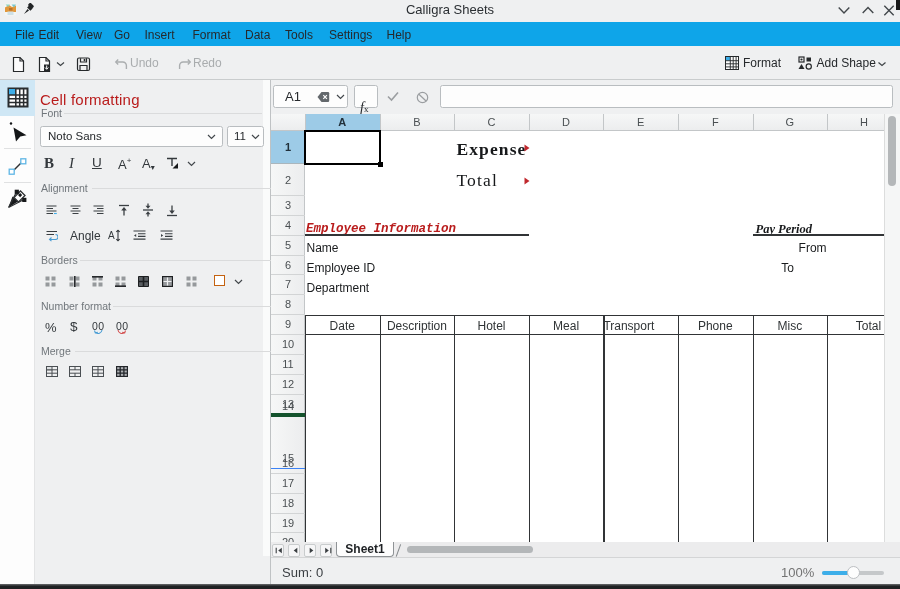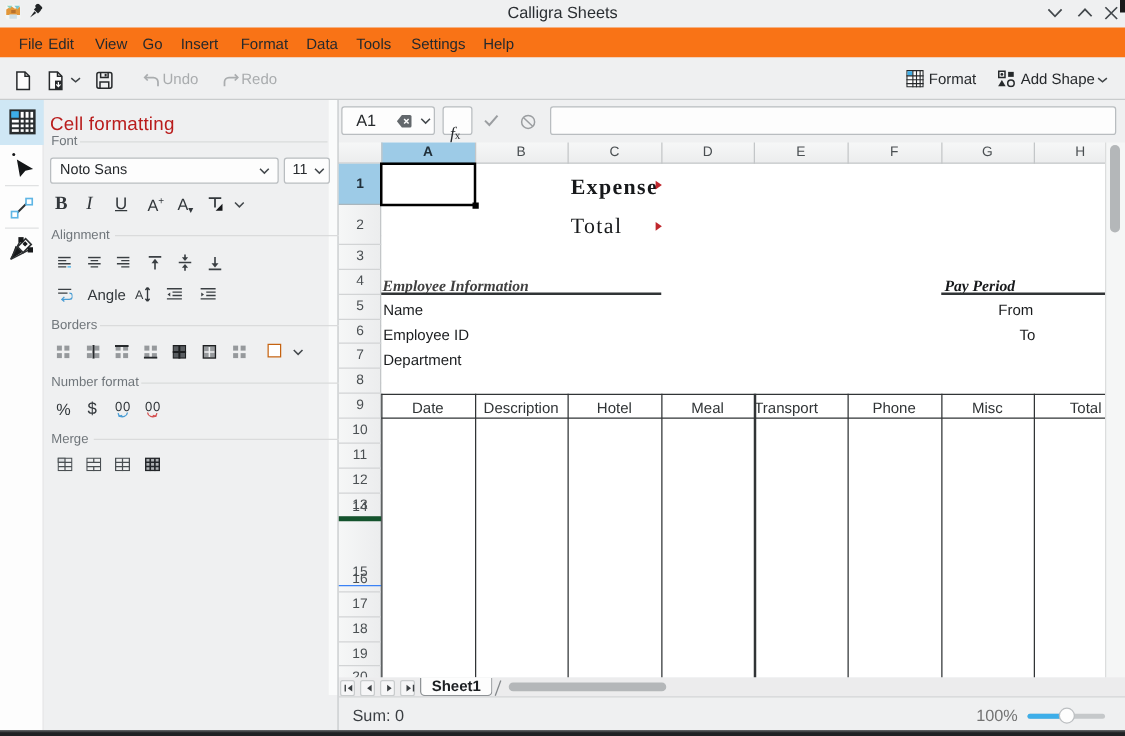--- a/index.html
+++ b/index.html
@@ -40,21 +40,21 @@
 <div class="a" style="left:0;top:2px;width:900px;text-align:center;font-size:13px;color:#2a2e32">Calligra Sheets</div>
 <div class="a" style="left:838px;top:3px">
 <svg width="58" height="15" viewBox="0 0 58 15" fill="none" stroke="#43484c" stroke-width="1.4">
       <path d="M0.7 4.5 L6 10 L11.3 4.5"></path>
       <path d="M24.7 10 L30 4.5 L35.3 10"></path>
       <path d="M46.3 2.8 L55.7 12.2 M55.7 2.8 L46.3 12.2"></path>
     </svg>
 </div>
 <div class="a" style="left:896px;top:0;width:4px;height:10px;background:#19191a"></div>
 
-<div class="a" style="left:0;top:22px;width:900px;height:24px;background:#f97316;font-size:12px;color:#26292c">
+<div class="a" style="left:0;top:22px;width:900px;height:24px;background:#0ea5e9;font-size:12px;color:#26292c">
 <span class="a" style="left:15px;top:6px">File</span>
 <span class="a" style="left:38.5px;top:6px">Edit</span>
 <span class="a" style="left:76px;top:6px">View</span>
 <span class="a" style="left:114px;top:6px">Go</span>
 <span class="a" style="left:144.5px;top:6px">Insert</span>
 <span class="a" style="left:192.5px;top:6px">Format</span>
 <span class="a" style="left:245px;top:6px">Data</span>
 <span class="a" style="left:285px;top:6px">Tools</span>
 <span class="a" style="left:329px;top:6px">Settings</span>
 <span class="a" style="left:386.5px;top:6px">Help</span>
@@ -434,29 +434,29 @@
 <div class="rowhdr" style="top:533.5px;height:8.5px;line-height:17px;overflow:hidden">20</div>
 
 <div class="a" style="left:456.5px;top:139px;font-family:'Liberation Serif',serif;font-weight:bold;font-size:17.5px;letter-spacing:1.1px;color:#17191b">Expense</div>
 <svg class="a" style="left:524px;top:144px" width="6" height="8" viewBox="0 0 6 8">
     <path d="M0.5 0.5 L5.5 4 L0.5 7.5 Z" fill="#c0272d"></path>
   </svg>
 <div class="a" style="left:456.5px;top:170px;font-family:'Liberation Serif',serif;font-size:17.5px;letter-spacing:1.15px;color:#17191b">Total</div>
 <svg class="a" style="left:524px;top:177px" width="6" height="8" viewBox="0 0 6 8">
     <path d="M0.5 0.5 L5.5 4 L0.5 7.5 Z" fill="#c0272d"></path>
   </svg>
-<div class="a" style="left:306px;top:221.5px;font-family:Liberation Serif, serif;font-weight:bold;font-style:italic;font-size:12.5px;color:#404040">Employee Information</div>
+<div class="a" style="left:306px;top:221.5px;font-family:Liberation Mono, monospace;font-weight:bold;font-style:italic;font-size:12.5px;color:#b91c1c">Employee Information</div>
 <div class="a" style="left:755.5px;top:221.5px;font-family:'Liberation Serif',serif;font-weight:bold;font-style:italic;font-size:12.5px;color:#17191b">Pay Period</div>
 <div class="gl" style="left:305px;top:234.4px;width:224px;height:1.3px"></div>
 <div class="gl" style="left:752.6px;top:234.4px;width:131.4px;height:1.3px"></div>
 <div class="clabel" style="left:306.5px;top:241px">Name</div>
 <div class="clabel" style="left:306.5px;top:260.8px">Employee ID</div>
 <div class="clabel" style="left:306.5px;top:280.6px">Department</div>
 <div class="clabel" style="left:752.6px;top:241px;width:74px;text-align:right">From</div>
-<div class="clabel" style="left:785px;top:260.8px;width:74px;text-align:center">To</div>
+<div class="clabel" style="left:720px;top:260.8px;width:74px;text-align:right">To</div>
 
 <div class="gl" style="left:305px;top:314.7px;width:579px;height:1.3px"></div>
 <div class="gl" style="left:305px;top:333.9px;width:579px;height:1.3px"></div>
 <div class="gl" style="left:305px;top:314.7px;width:1.3px;height:227.3px"></div>
 <div class="gl" style="left:379.6px;top:314.7px;width:1.3px;height:227.3px"></div>
 <div class="gl" style="left:454.2px;top:314.7px;width:1.3px;height:227.3px"></div>
 <div class="gl" style="left:528.8px;top:314.7px;width:1.3px;height:227.3px"></div>
 <div class="gl" style="left:603.4px;top:314.7px;width:1.3px;height:227.3px"></div>
 <div class="gl" style="left:678px;top:314.7px;width:1.3px;height:227.3px"></div>
 <div class="gl" style="left:752.6px;top:314.7px;width:1.3px;height:227.3px"></div>

